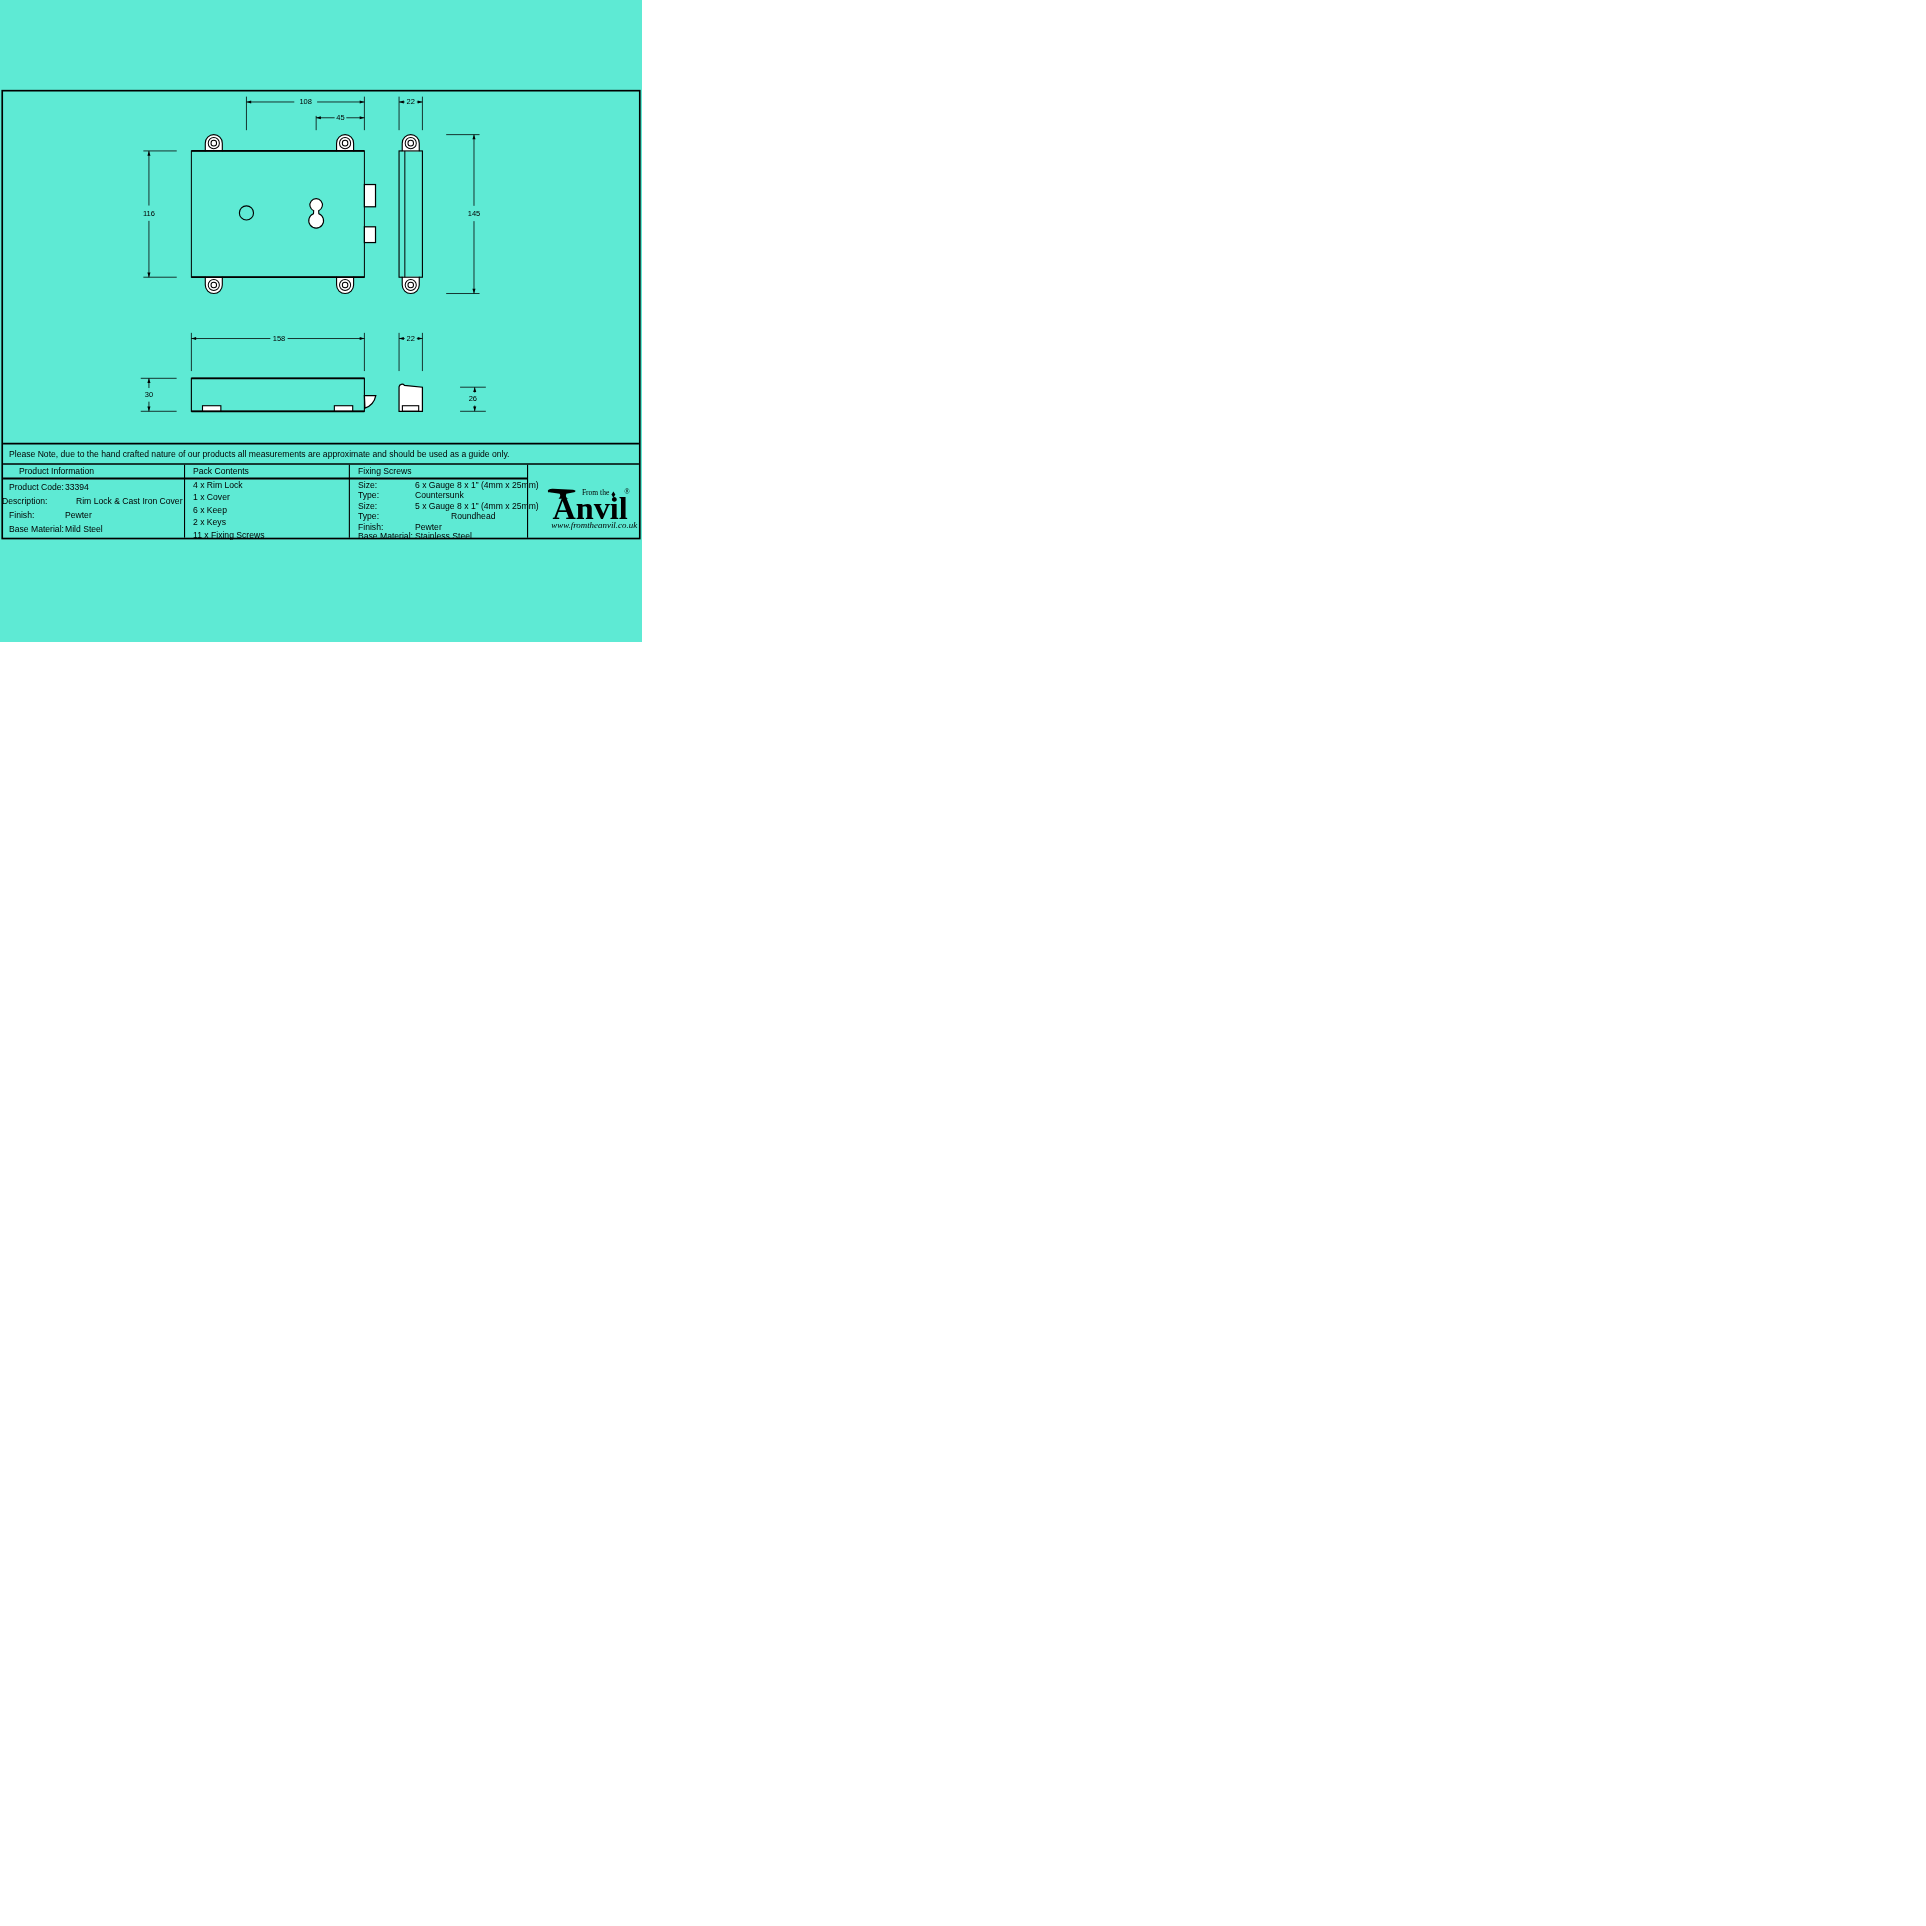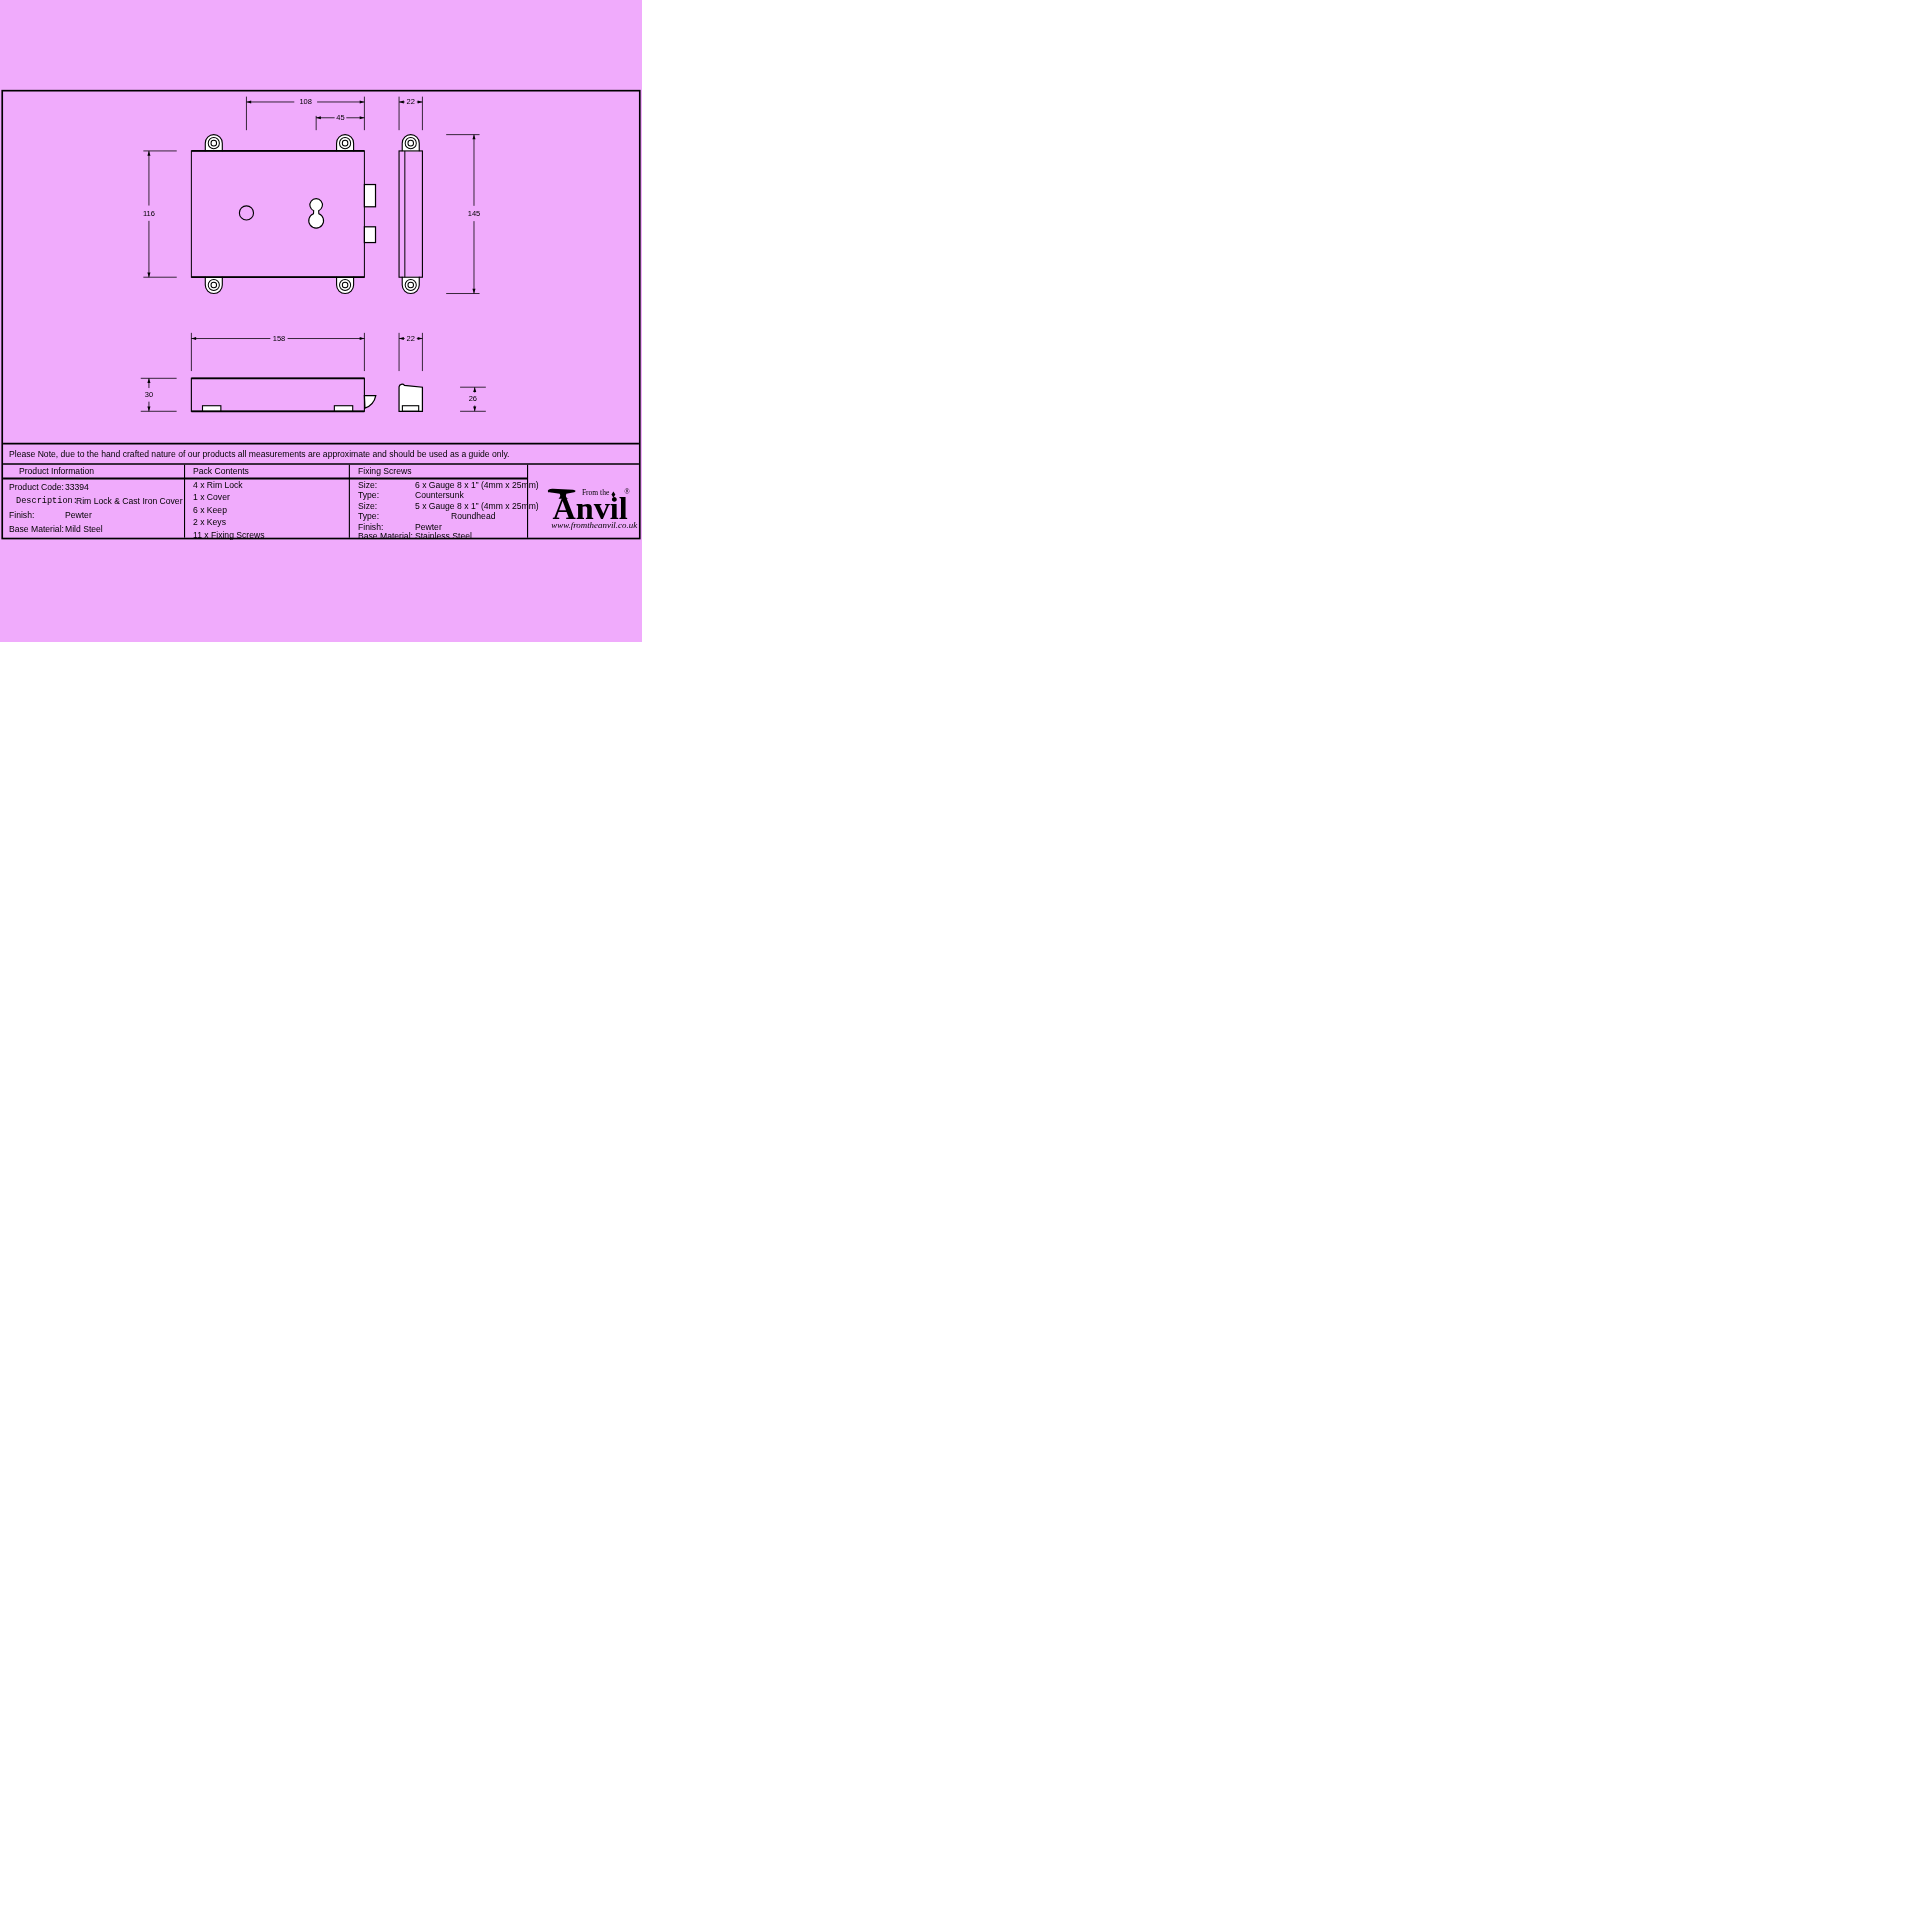--- a/index.html
+++ b/index.html
@@ -1,16 +1,16 @@
 <!DOCTYPE html>
 <html style="font-size:9px"><head>
 <meta charset="utf-8">
 <style>
   html,body{margin:0;padding:0;background:#ffffff;}
-  .sheet{position:relative;width:642px;height:642px;background:#f0abfc;
+  .sheet{position:relative;width:642px;height:642px;background:#5eead4;
          font-family:"Liberation Sans",sans-serif;color:#000;overflow:hidden;}
   .sheet svg{position:absolute;left:0;top:0;}
   .cell-text{position:absolute;white-space:nowrap;font-size:8.6px;line-height:1;
              transform:translateY(-50%);color:#000;}
   .dim-text{font-family:"Liberation Sans",sans-serif;font-size:13.5px;fill:#000;}
   .logo-wrap{position:absolute;left:534px;top:478px;width:107px;height:56px;}
   .brand-serif{font-family:"Liberation Serif",serif;}
 </style>
 </head>
 <body>
@@ -175,21 +175,21 @@
 
   <div class="cell-text" style="left:9px;top:454px;">Please Note, due to the hand crafted nature of our products all measurements are approximate and should be used as a guide only.</div>
 
   <div class="cell-text" style="left:9px;top:471px;margin-left:10px;">Product Information</div>
   <div class="cell-text" style="left:193px;top:471px;">Pack Contents</div>
   <div class="cell-text" style="left:358px;top:471px;">Fixing Screws</div>
 
   <div>
     <div class="cell-text" style="left:9px;top:487px;">Product Code:</div>
     <div class="cell-text" style="left:65px;top:487px;">33394</div>
-    <div class="cell-text" style="left:16px;top:501px;font-family:Liberation Mono, monospace;">Description:</div>
+    <div class="cell-text" style="left:2px;top:501px;">Description:</div>
     <div class="cell-text" style="left:76px;top:501px;">Rim Lock &amp; Cast Iron Cover</div>
     <div class="cell-text" style="left:9px;top:515px;">Finish:</div>
     <div class="cell-text" style="left:65px;top:515px;">Pewter</div>
     <div class="cell-text" style="left:9px;top:529px;">Base Material:</div>
     <div class="cell-text" style="left:65px;top:529px;">Mild Steel</div>
   </div>
 
   <div>
     <div class="cell-text" style="left:193px;top:485px;">4 x Rim Lock</div>
     <div class="cell-text" style="left:193px;top:497px;">1 x Cover</div>

